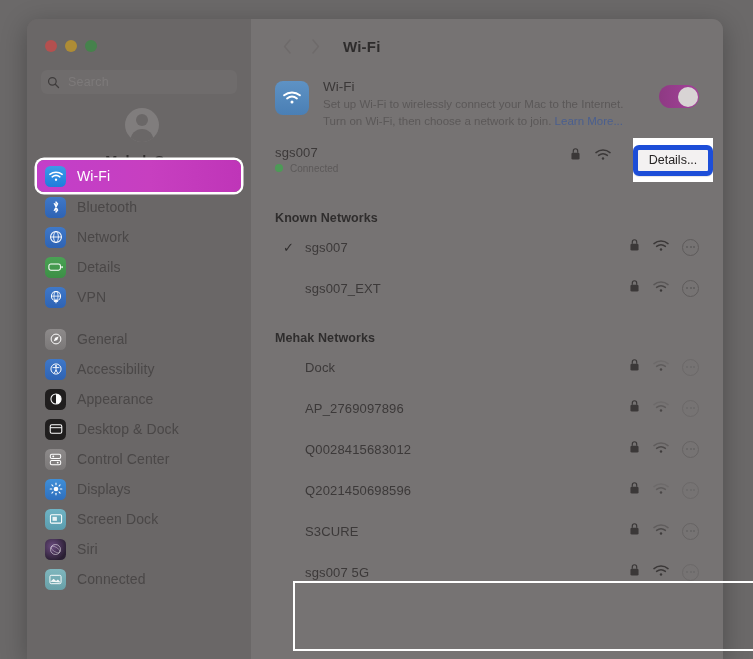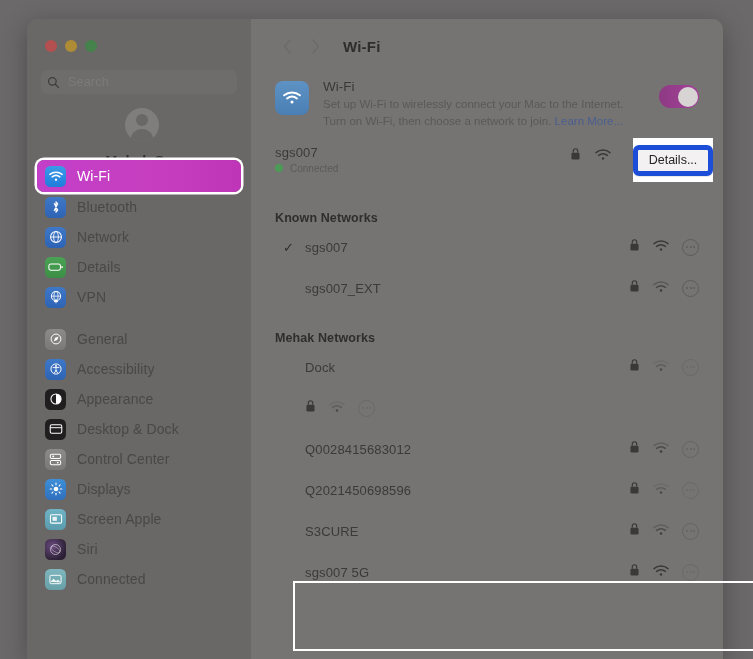--- a/index.html
+++ b/index.html
@@ -391,21 +391,21 @@
             <span class="nav-label">Displays</span>
           </div>
 
           <div class="nav-item">
             <span class="ico" style="background:linear-gradient(180deg,#6fb3c4,#5a9cae)">
               <svg width="14" height="12" viewBox="0 0 16 13">
                 <rect x="1.6" y="1.6" width="12.8" height="9.6" rx="1.4" fill="none" stroke="#fff" stroke-width="1.2"></rect>
                 <rect x="4" y="4" width="5" height="4.6" fill="#fff" opacity=".85"></rect>
               </svg>
             </span>
-            <span class="nav-label">Screen Apple</span>
+            <span class="nav-label">Screen Dock</span>
           </div>
 
           <div class="nav-item">
             <span class="ico" style="background:radial-gradient(circle at 35% 35%,#6a4b7e,#2a1f33 75%)">
               <svg width="13" height="13" viewBox="0 0 14 14">
                 <circle cx="7" cy="7" r="5.4" fill="none" stroke="rgba(255,255,255,.55)" stroke-width="1"></circle>
                 <ellipse cx="7" cy="7" rx="5.4" ry="2.4" fill="none" stroke="rgba(255,255,255,.45)" stroke-width=".8" transform="rotate(30 7 7)"></ellipse>
               </svg>
             </span>
             <span class="nav-label">Siri</span>
@@ -554,20 +554,21 @@
                 </svg></span>
             <span class="dots-btn" style="border-color:#6b6868">
                 <i style="background:#6b6868"></i>
                 <i style="background:#6b6868"></i>
                 <i style="background:#6b6868"></i>
               </span>
           </span>
         </div>
 
         <div class="net-row">
+          <span class="net-name">AP_2769097896</span>
           <span class="net-icons">
             <span><svg width="11" height="14" viewBox="0 0 12 15">
                   <rect x="1.6" y="6" width="8.8" height="7.6" rx="1.6" fill="#3b3838"></rect>
                   <path d="M3.6 6V4.2a2.4 2.4 0 0 1 4.8 0V6" fill="none" stroke="#3b3838" stroke-width="1.3"></path>
                 </svg></span>
             <span><svg width="16" height="12" viewBox="0 0 16 12">
                   <path d="M1 3.6a11 11 0 0 1 14 0" fill="none" stroke="#6d6a6a" stroke-width="1.5" stroke-linecap="round"></path>
                   <path d="M3.6 6.4a7.2 7.2 0 0 1 8.8 0" fill="none" stroke="#5f5c5c" stroke-width="1.5" stroke-linecap="round"></path>
                   <circle cx="8" cy="9.5" r="1.2" fill="#4a4747"></circle>
                 </svg></span>

